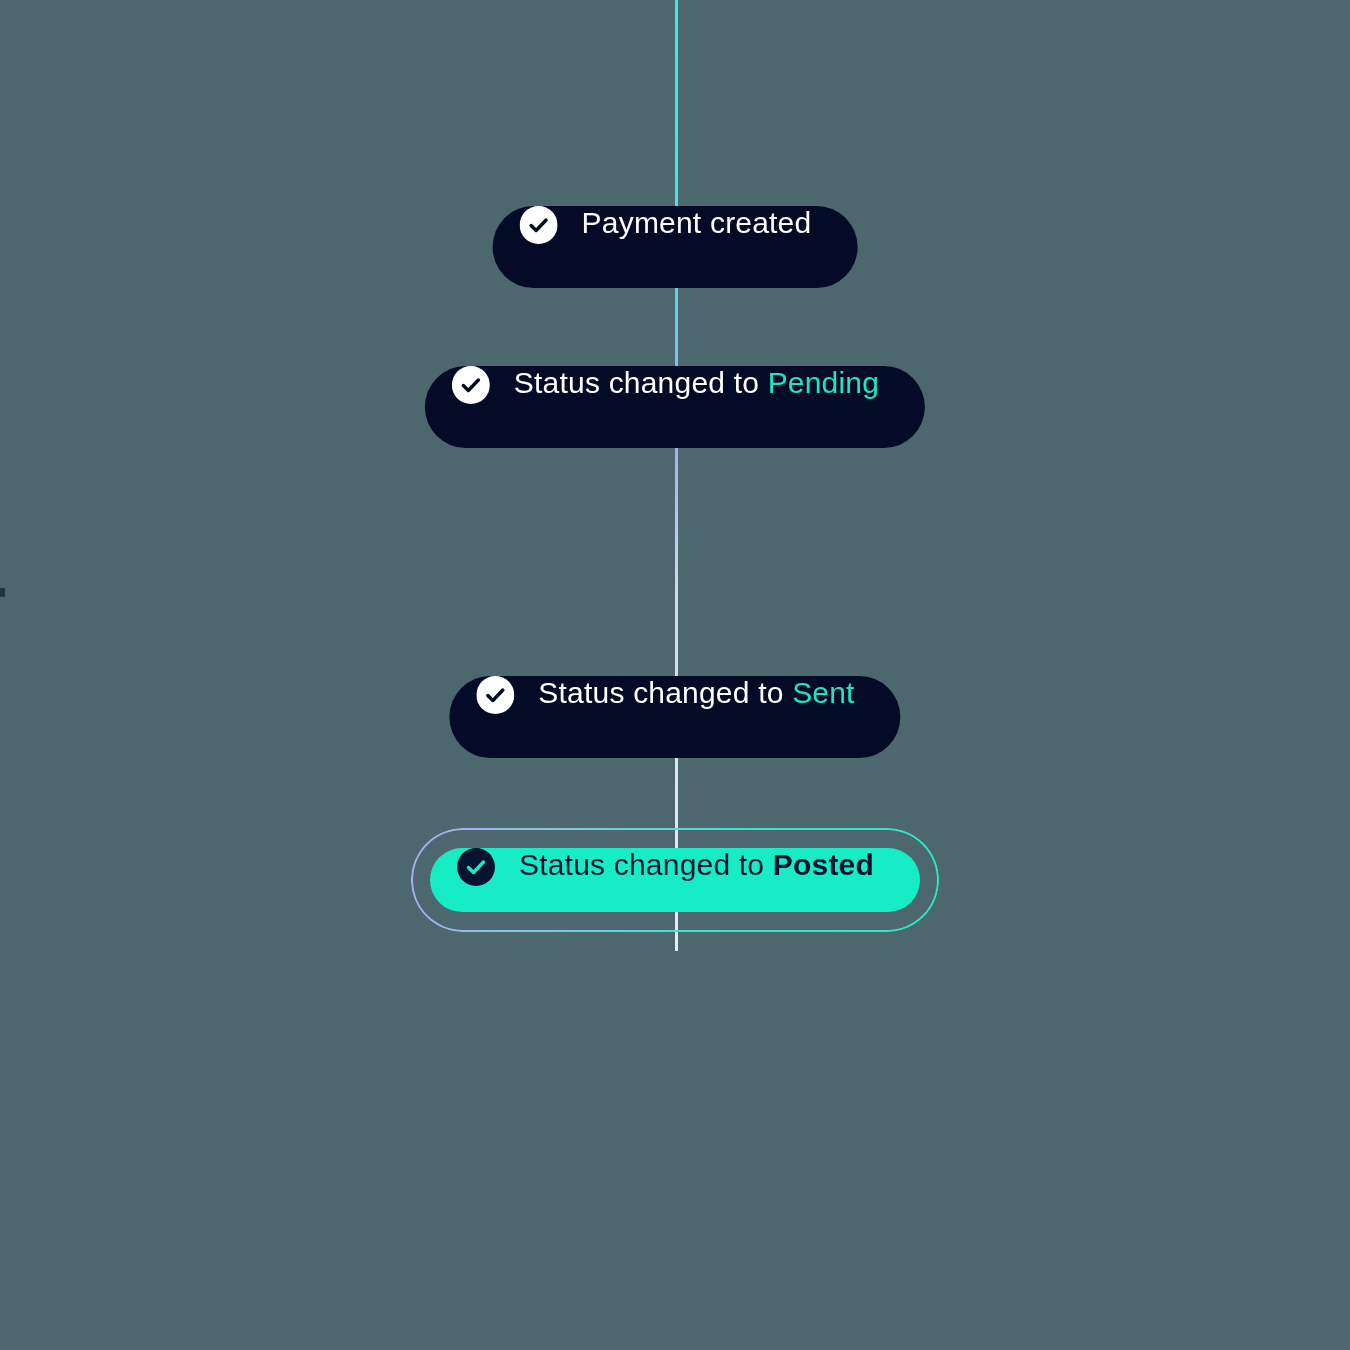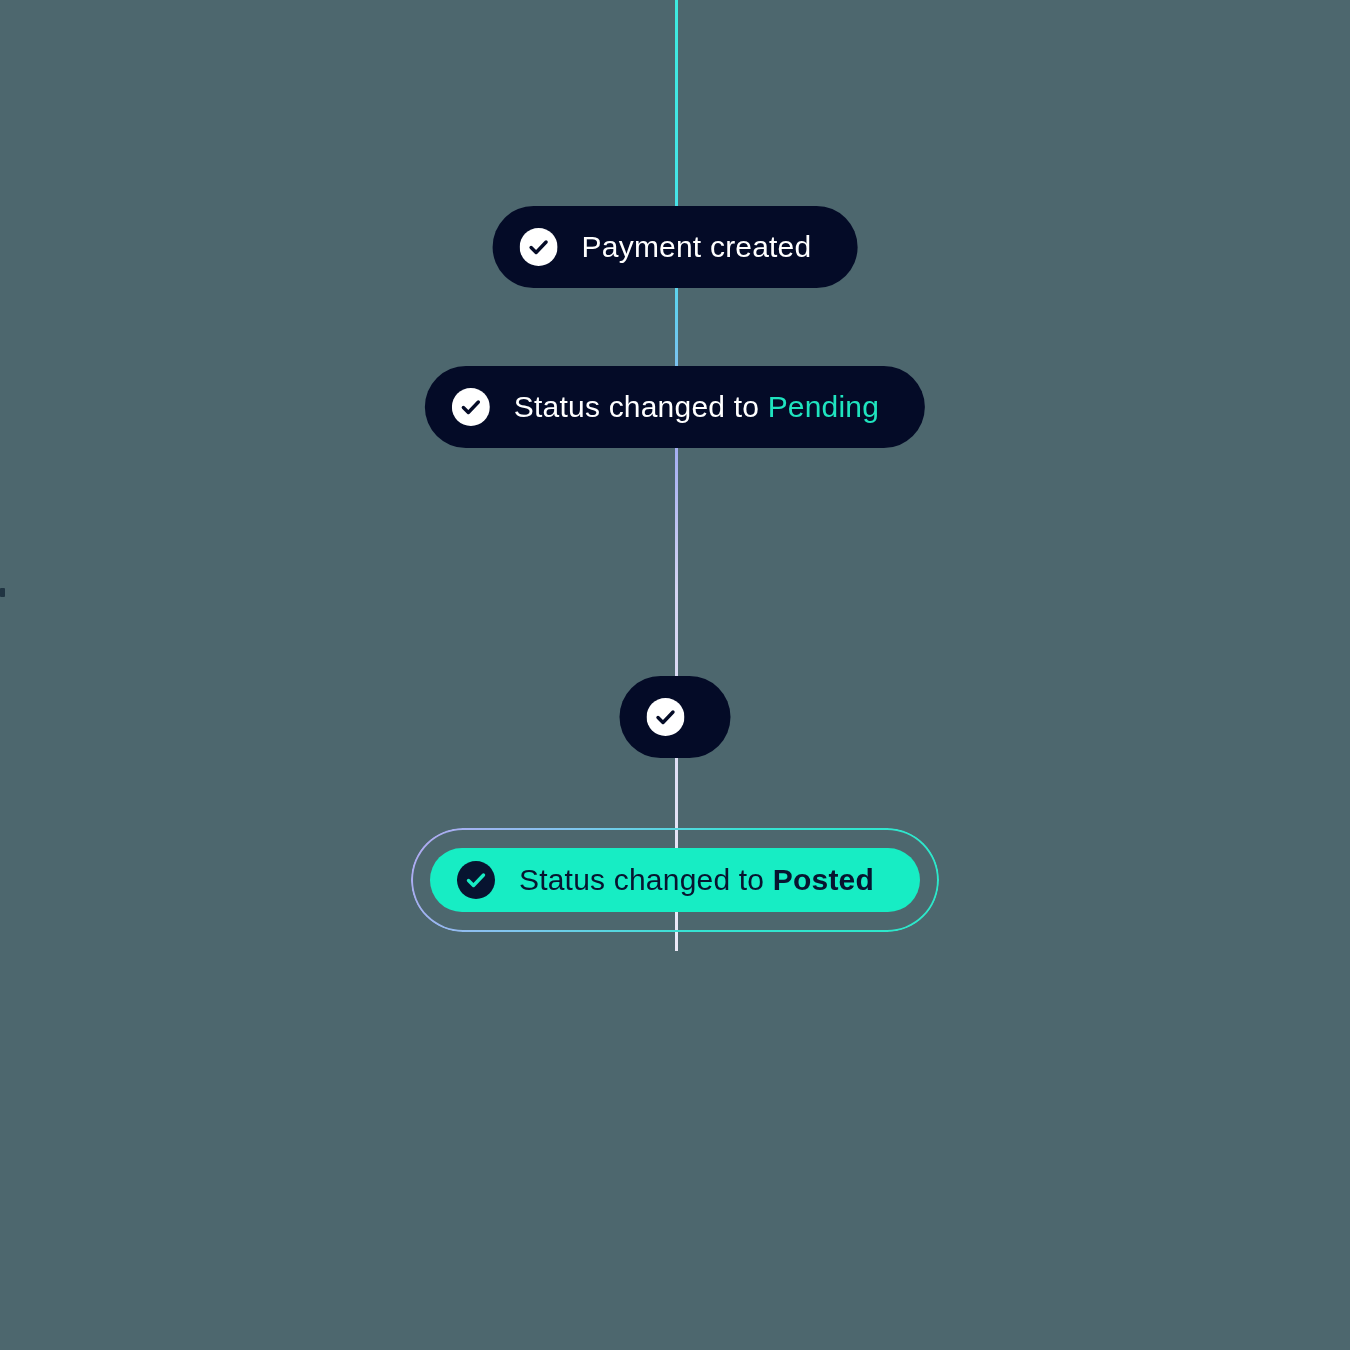--- a/index.html
+++ b/index.html
@@ -33,21 +33,21 @@
       #ECEAF8 100%);
     z-index:1;
   }
 
   .pill{
     position:absolute;
     left:50%;transform:translateX(-50%);
     height:82px;border-radius:41px;
     background:var(--pill-bg);
     color:var(--pill-text);
-    display:flex;align-items:center;gap:24px;
+    display:flex;gap:24px;
     padding:0 46px 0 27px;
     font-size:30px;font-weight:500;letter-spacing:.2px;
     white-space:nowrap;
     z-index:2;
   }
   .pill .status{color:var(--accent);}
   .check{width:38px;height:38px;flex:none;display:block;}
 
   .pill.active{
     position:relative;left:auto;transform:none;
@@ -109,20 +109,21 @@
     </svg>
     <span><span>Status changed to </span><span class="status">Pending</span></span>
   </div>
 
 
   <div class="pill" style="top:676px">
     <svg class="check" viewBox="0 0 38 38">
       <circle cx="19" cy="19" r="19" fill="#FFFFFF"></circle>
       <path d="M11.5 19.5 L16.5 24.5 L26.5 14" fill="none" stroke="#040B27" stroke-width="3.4" stroke-linecap="round" stroke-linejoin="round"></path>
     </svg>
+    <span><span>Status changed to </span><span class="status">Sent</span></span>
   </div>
 
   <div class="ring">
     <div class="pill active">
       <svg class="check" viewBox="0 0 38 38">
         <circle cx="19" cy="19" r="19" fill="#071430"></circle>
         <path d="M11.5 19.5 L16.5 24.5 L26.5 14" fill="none" stroke="#17EDC4" stroke-width="3.4" stroke-linecap="round" stroke-linejoin="round"></path>
       </svg>
       <span><span>Status changed to </span><span class="status">Posted</span></span>
     </div>

